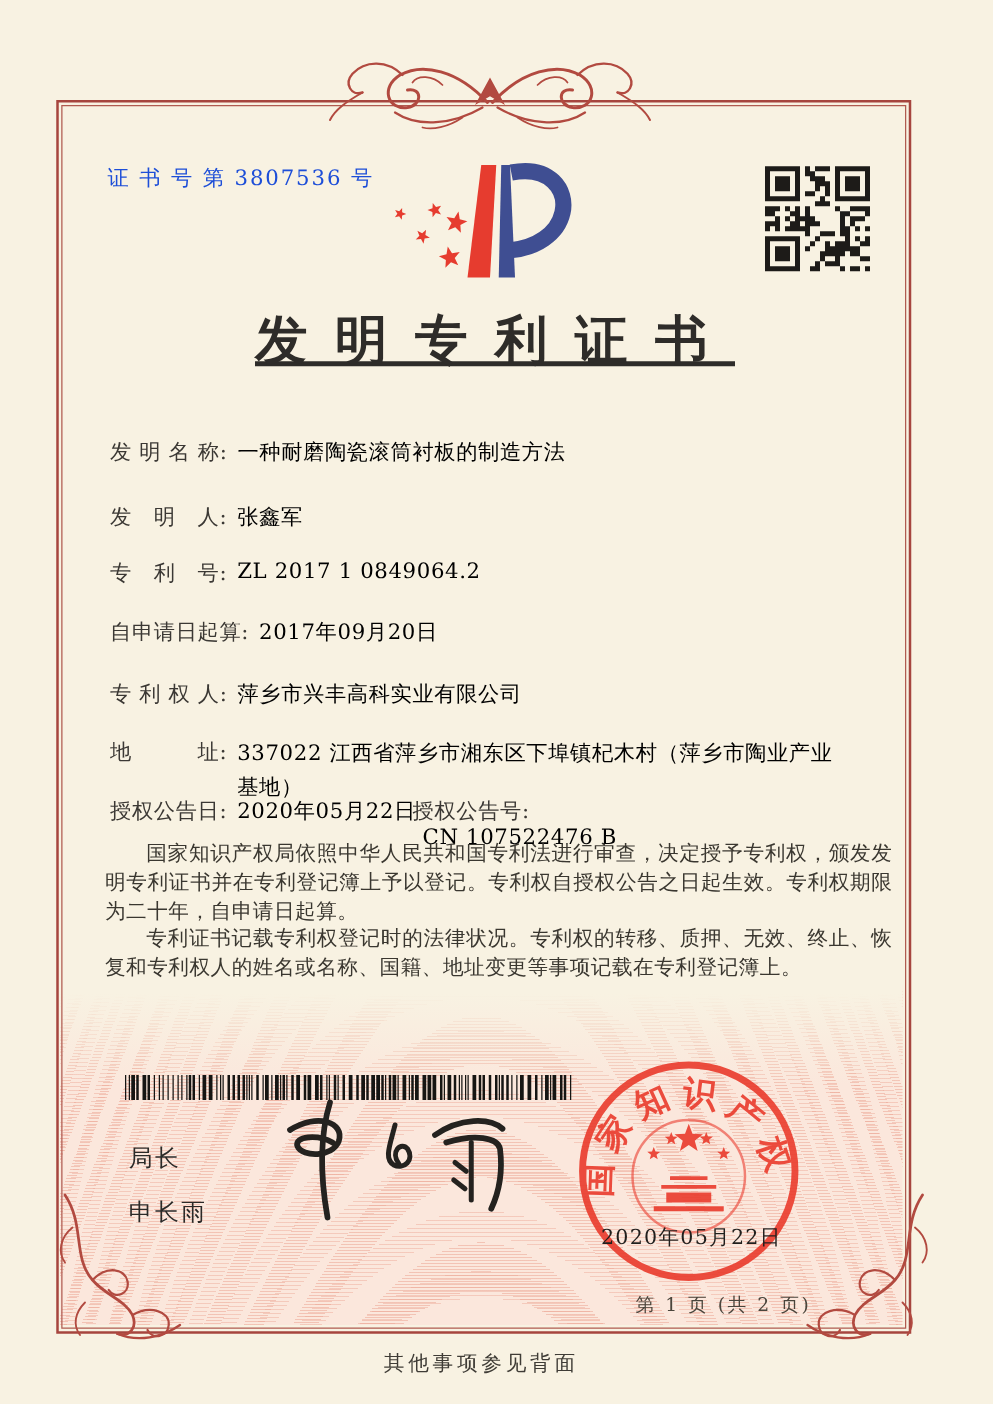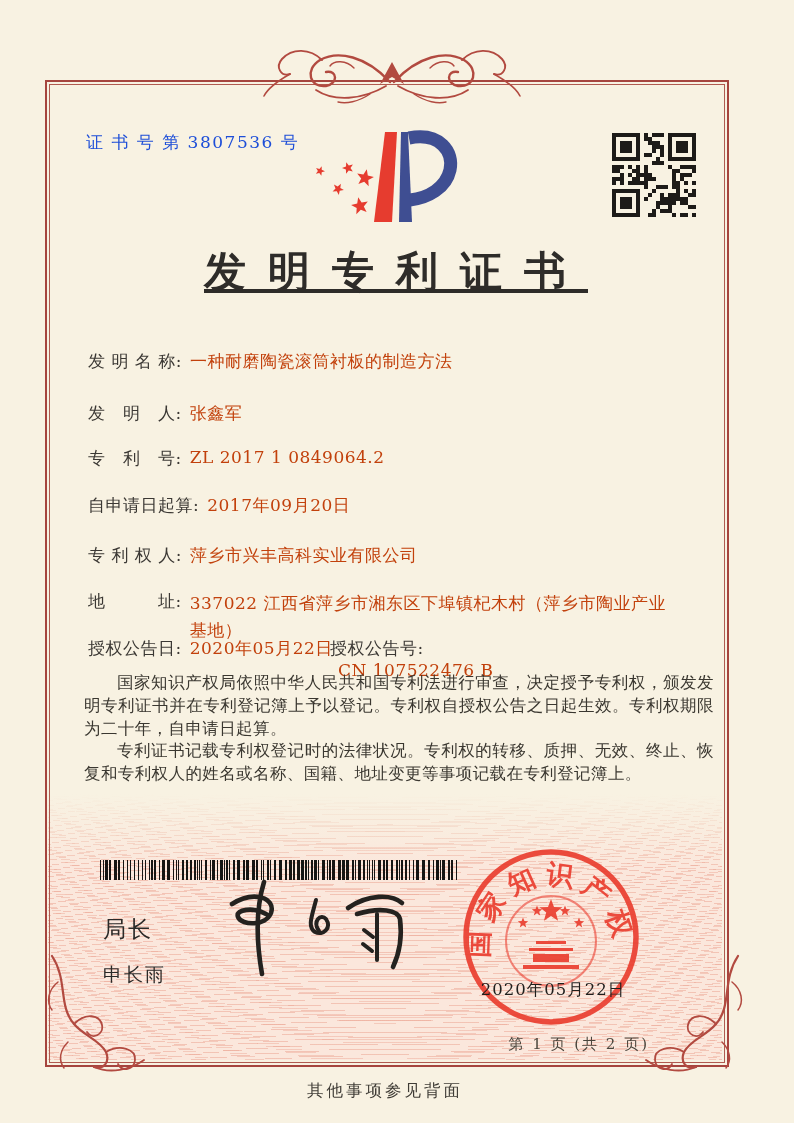--- a/index.html
+++ b/index.html
@@ -37,33 +37,33 @@
   }
   .title{
     position:absolute;left:45px;top:244px;width:680px;z-index:5;
     text-align:center;font-size:42px;letter-spacing:22px;text-indent:22px;
     color:#2e2c29;font-weight:600;text-decoration:underline;
   }
   
   .fields{position:absolute;left:88px;top:350px;width:640px;z-index:5;font-size:17px;color:#3b3834;}
   .frow{position:absolute;left:0;display:flex;align-items:flex-start;}
   .frow .lbl{white-space:pre;letter-spacing:.5px;color:#3b3834;}
-  .frow .val{margin-left:8px;letter-spacing:.5px;color:#c2410c;}
+  .frow .val{margin-left:8px;letter-spacing:.5px;color:#000000;}
   .val.wrap{width:478px;line-height:27px;}
   .grant2{position:absolute;left:242px;top:0;display:flex;flex-direction:column;}
   
   .paras{
     position:absolute;left:84px;top:672px;width:630px;z-index:5;
     font-size:16.5px;line-height:22.8px;text-align:justify;color:#3a3730;
     letter-spacing:.4px;
   }
   .paras p{margin:0;text-indent:2em;}
   
   .officer{position:absolute;left:103px;top:914px;z-index:5;font-family:"DejaVu Sans",sans-serif;color:#2b2a28;}
-  .officer .otitle{font-size:23px;letter-spacing:2px;}
+  .officer .otitle{font-size:19px;letter-spacing:2px;}
   .officer .oname{font-size:19px;letter-spacing:2px;margin-top:17px;text-align:right;}
   .seal-date{
     position:absolute;left:468px;top:979px;width:170px;z-index:7;
     text-align:center;font-size:16.5px;color:#201f1d;letter-spacing:1px;
   }
   .page-no{
     position:absolute;left:45px;top:1035px;width:604px;z-index:5;
     text-align:right;font-size:15px;color:#4a453c;letter-spacing:2px;
   }
   .back-note{

